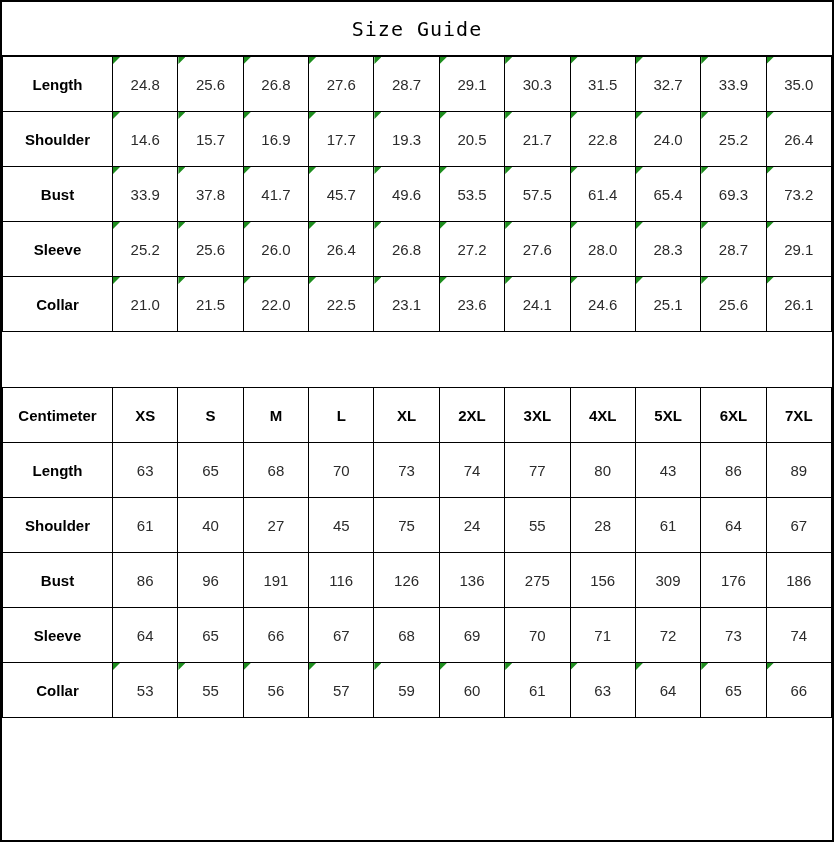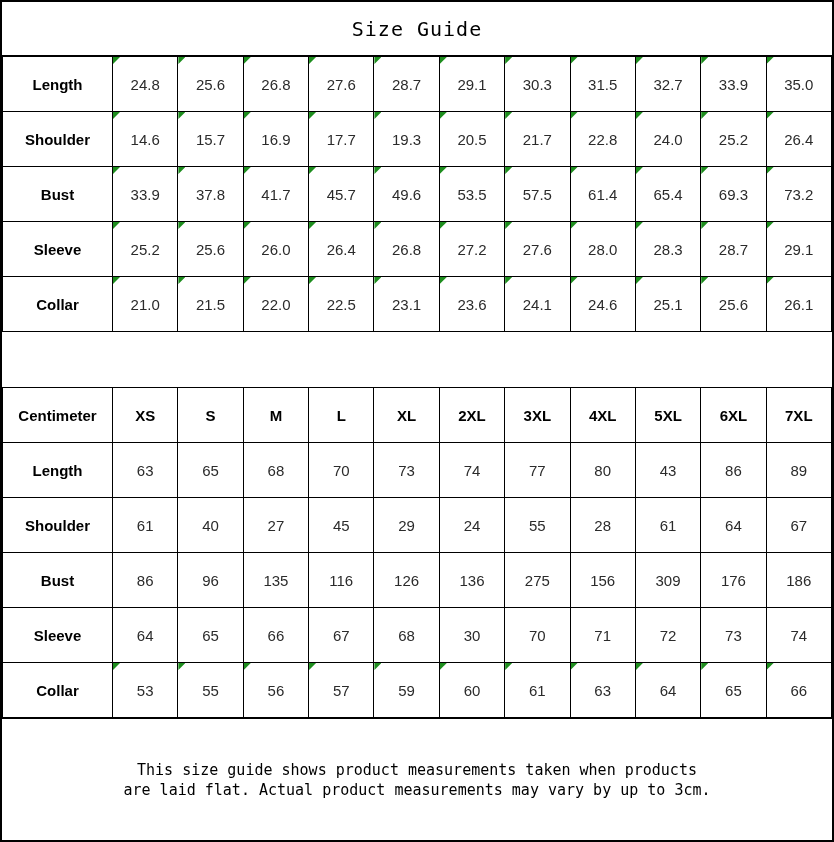--- a/index.html
+++ b/index.html
@@ -188,50 +188,50 @@
           <td class="value-cell">43</td>
           <td class="value-cell">86</td>
           <td class="value-cell">89</td>
         </tr>
         <tr>
           <td class="label-cell first-col">Shoulder</td>
           <td class="value-cell">61</td>
           <td class="value-cell">40</td>
           <td class="value-cell">27</td>
           <td class="value-cell">45</td>
-          <td class="value-cell">29</td>
+          <td class="value-cell">75</td>
           <td class="value-cell">24</td>
           <td class="value-cell">55</td>
           <td class="value-cell">28</td>
           <td class="value-cell">61</td>
           <td class="value-cell">64</td>
           <td class="value-cell">67</td>
         </tr>
         <tr>
           <td class="label-cell first-col">Bust</td>
           <td class="value-cell">86</td>
           <td class="value-cell">96</td>
-          <td class="value-cell">135</td>
+          <td class="value-cell">191</td>
           <td class="value-cell">116</td>
           <td class="value-cell">126</td>
           <td class="value-cell">136</td>
           <td class="value-cell">275</td>
           <td class="value-cell">156</td>
           <td class="value-cell">309</td>
           <td class="value-cell">176</td>
           <td class="value-cell">186</td>
         </tr>
         <tr>
           <td class="label-cell first-col">Sleeve</td>
           <td class="value-cell">64</td>
           <td class="value-cell">65</td>
           <td class="value-cell">66</td>
           <td class="value-cell">67</td>
           <td class="value-cell">68</td>
-          <td class="value-cell">30</td>
+          <td class="value-cell">69</td>
           <td class="value-cell">70</td>
           <td class="value-cell">71</td>
           <td class="value-cell">72</td>
           <td class="value-cell">73</td>
           <td class="value-cell">74</td>
         </tr>
         <tr>
           <td class="label-cell first-col">Collar</td>
           <td class="value-cell">53<span class="flag" style="background: rgb(30, 142, 30);"></span></td>
           <td class="value-cell">55<span class="flag" style="background: rgb(30, 142, 30);"></span></td>
@@ -241,18 +241,14 @@
           <td class="value-cell">60<span class="flag" style="background: rgb(30, 142, 30);"></span></td>
           <td class="value-cell">61<span class="flag" style="background: rgb(30, 142, 30);"></span></td>
           <td class="value-cell">63<span class="flag" style="background: rgb(30, 142, 30);"></span></td>
           <td class="value-cell">64<span class="flag" style="background: rgb(30, 142, 30);"></span></td>
           <td class="value-cell">65<span class="flag" style="background: rgb(30, 142, 30);"></span></td>
           <td class="value-cell">66<span class="flag" style="background: rgb(30, 142, 30);"></span></td>
         </tr>
       </tbody>
   </table>
 
-  <div class="footer-note">
-    <div>This size guide shows product measurements taken when products</div>
-    <div>are laid flat. Actual product measurements may vary by up to 3cm.</div>
-  </div>
 
 </div>
 
 </body></html>

